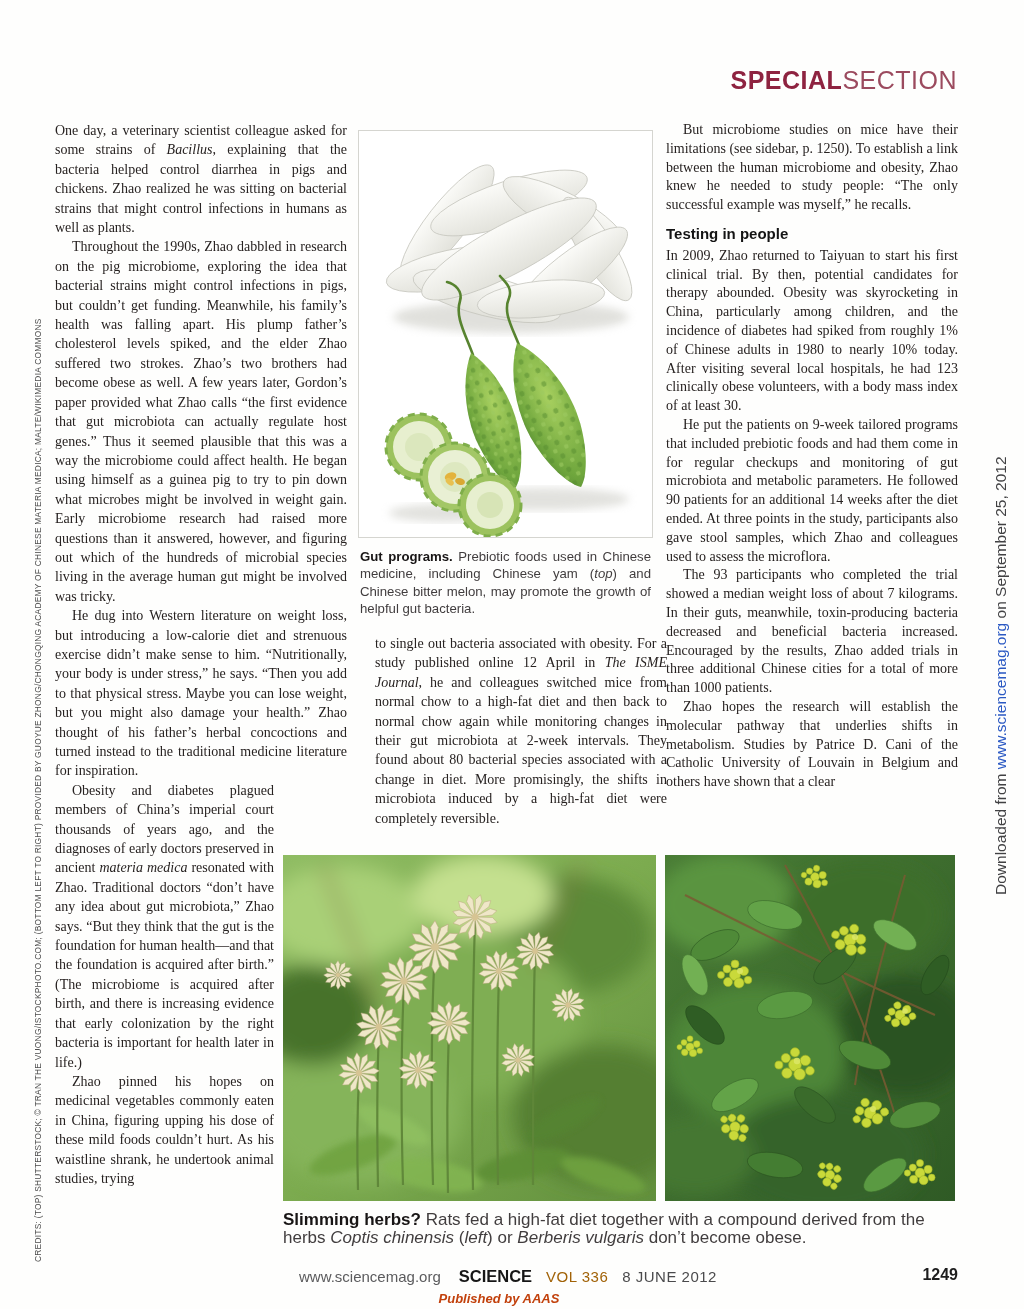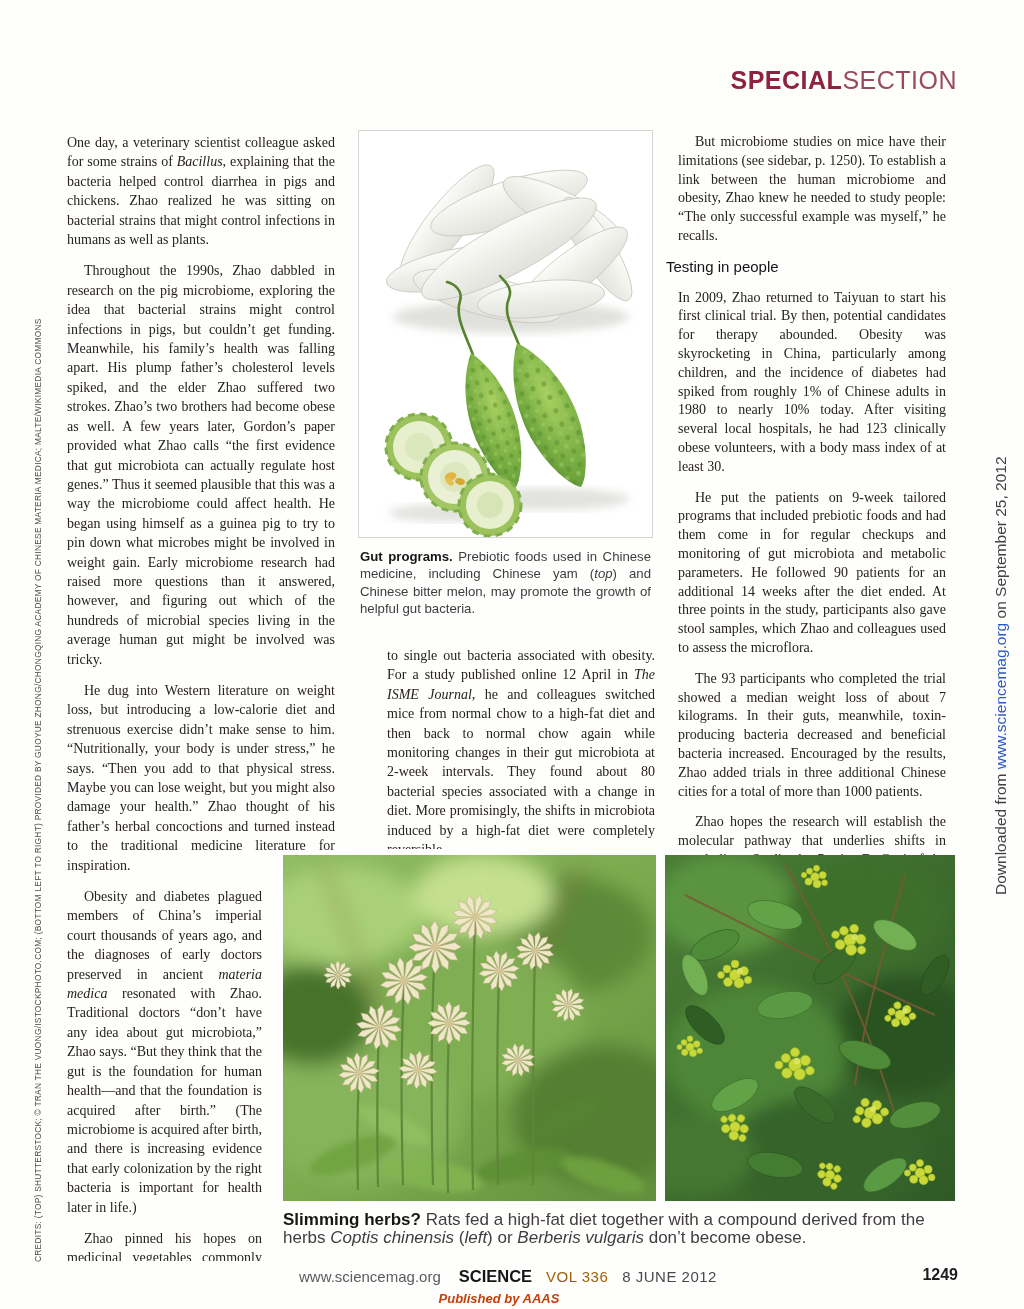--- a/index.html
+++ b/index.html
@@ -7,27 +7,27 @@
         font-family:"Liberation Serif","DejaVu Serif",serif;color:#272221;}
 
   
   .special{position:absolute;top:66px;right:67px;font-family:"Liberation Sans",sans-serif;
            font-size:25px;letter-spacing:.5px;}
   .special .ss-b{font-weight:700;color:#8e2340;}
   .special .ss-l{font-weight:400;color:#9b4a5e;}
 
   
   .col{position:absolute;font-size:14px;line-height:19.4px;text-align:justify;}
-  .col p{margin:12px;text-indent:17px;}
+  .col p{margin:0;text-indent:17px;}
   .col p.noindent{text-indent:0;}
   .col1{left:55px;top:121px;width:292px;height:1140px;overflow:hidden;}
   .col1 .narrow{width:219px;}
   .col2-body{left:375px;top:634px;width:292px;max-height:215px;overflow:hidden;}
   .col3{left:666px;top:121px;width:292px;height:736px;overflow:hidden;line-height:18.8px;}
-  .subhead{font-family:"Liberation Sans",sans-serif;font-weight:400;font-size:15px;color:#141414;
+  .subhead{font-family:"Liberation Sans",sans-serif;font-weight:700;font-size:15px;color:#141414;
            margin:10px 0 3px;text-align:left;}
 
   
   figure{margin:0;position:absolute;overflow:hidden;}
   .fig-top{left:358px;top:130px;width:293px;height:406px;border:1px solid #d5d5d0;background:#fff;}
   .fig-bl{left:283px;top:855px;width:373px;height:346px;}
   .fig-br{left:665px;top:855px;width:290px;height:346px;}
   figure svg{display:block;width:100%;height:100%;}
 
   

